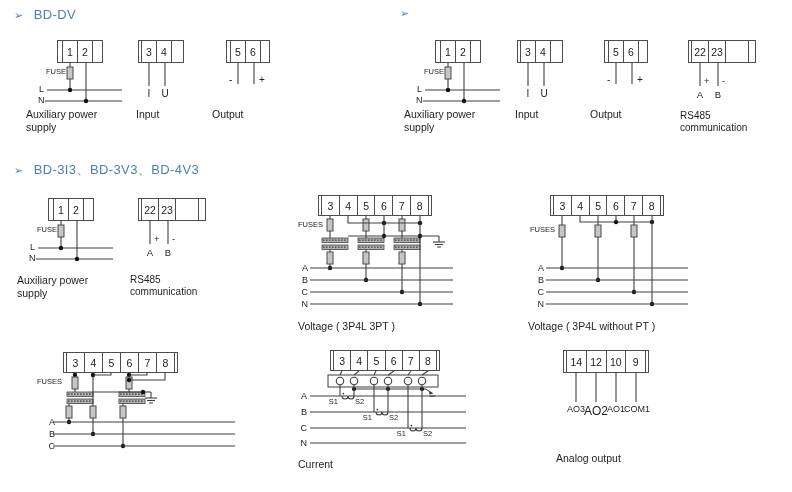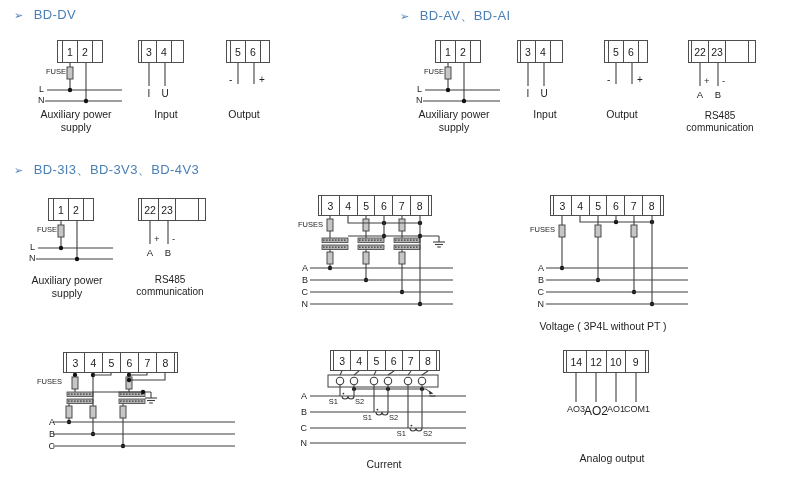--- a/index.html
+++ b/index.html
@@ -11,21 +11,21 @@
   .dg{position:absolute;}
   .tblock{position:absolute;border:1px solid #4d4d4d;background:#fff;display:flex;
           align-items:stretch;box-sizing:border-box;}
   .tcell{border-left:1px solid #4d4d4d;border-right:1px solid #4d4d4d;margin-left:-1px;
          display:flex;align-items:center;justify-content:center;
          font-size:10.5px;color:#1a1a1a;box-sizing:border-box;}
   .tcell:first-child{margin-left:0;}
   .lab{position:absolute;font-size:8.5px;color:#1e1e1e;line-height:1;white-space:nowrap;}
   .labc{transform:translateX(-50%);}
   .labr{text-align:right;}
-  .cap{position:absolute;font-size:10.5px;color:#1e1e1e;text-align:center;
+  .cap{position:absolute;font-size:10.5px;color:#1e1e1e;text-align:left;
        line-height:1.2;white-space:nowrap;}
   svg.wires{position:absolute;left:0;top:0;overflow:visible;}
   svg.wires line,svg.wires path{stroke:#3f3f3f;stroke-width:1.1;fill:none;}
   svg.wires .dot{fill:#111;stroke:none;}
 </style>
 </head>
 <body>
 
 <svg width="0" height="0" style="position:absolute">
   <defs>
@@ -57,21 +57,20 @@
 </svg>
 
 <div class="page">
 
   <div class="hdr" style="left:14px;top:7px">
     <span class="bullet">➢</span>
     <span>BD-DV</span>
   </div>
   <div class="hdr" style="left:400px;top:7px">
     <span class="bullet">➢</span>
-    <span>BD-AV、BD-AI</span>
   </div>
   <div class="hdr" style="left:14px;top:161px">
     <span class="bullet">➢</span>
     <span>BD-3I3、BD-3V3、BD-4V3</span>
   </div>
 
   <div class="dg" style="left:26px;top:38px;width:100px;height:96px">
     <svg class="wires" width="100" height="96">
       <line x1="44" y1="25" x2="44" y2="29"></line>
         <use href="#g-fuse" x="41" y="29"></use>
@@ -324,20 +323,21 @@
         </div>
       <div class="tcell" style="flex:1">
           <span>8</span>
         </div>
     </div>
     <span class="lab" style="left:0;top:29px;font-size:7.5px">FUSES</span>
     <span class="lab labr" style="left:0;top:71.5px;width:10px;font-size:9px">A</span>
     <span class="lab labr" style="left:0;top:83.5px;width:10px;font-size:9px">B</span>
     <span class="lab labr" style="left:0;top:95.5px;width:10px;font-size:9px">C</span>
     <span class="lab labr" style="left:0;top:107.5px;width:10px;font-size:9px">N</span>
+    <div class="cap" style="left:0;top:128px;width:156px">Voltage ( 3P4L 3PT )</div>
   </div>
 
   <div class="dg" style="left:528px;top:192px;width:170px;height:148px">
     <svg class="wires" width="170" height="148">
       <line x1="34" y1="24" x2="34" y2="33"></line>
         <use href="#g-fuse" x="31" y="33"></use>
       <line x1="34" y1="45" x2="34" y2="76"></line>
         <circle class="dot" cx="34" cy="76" r="2.2"></circle>
       <line x1="70" y1="24" x2="70" y2="33"></line>
         <use href="#g-fuse" x="67" y="33"></use>

